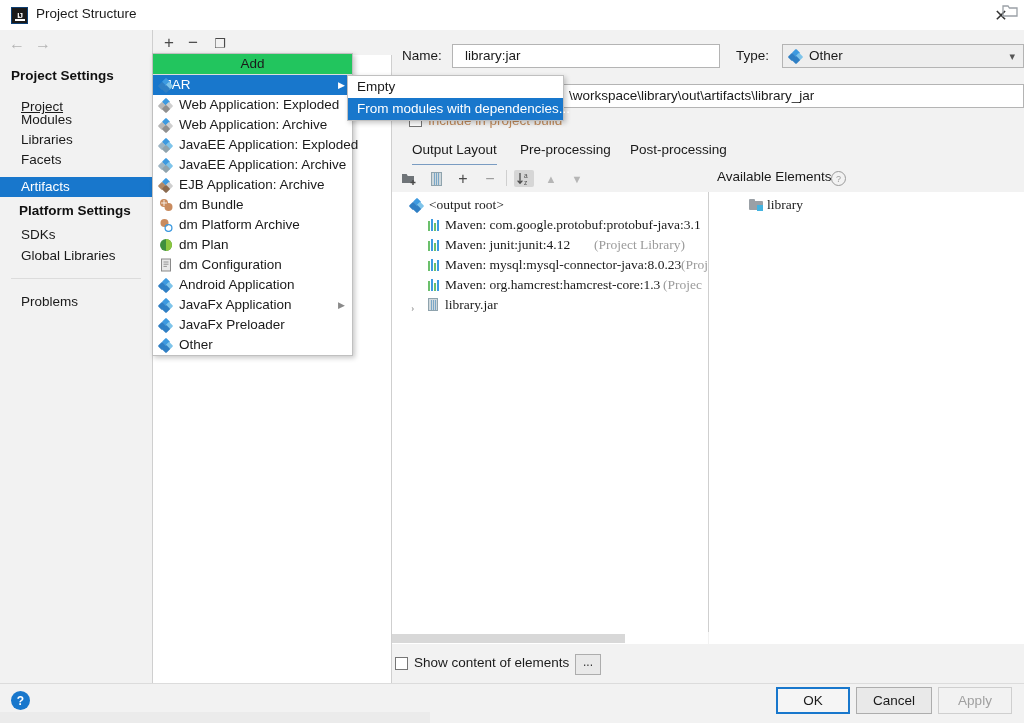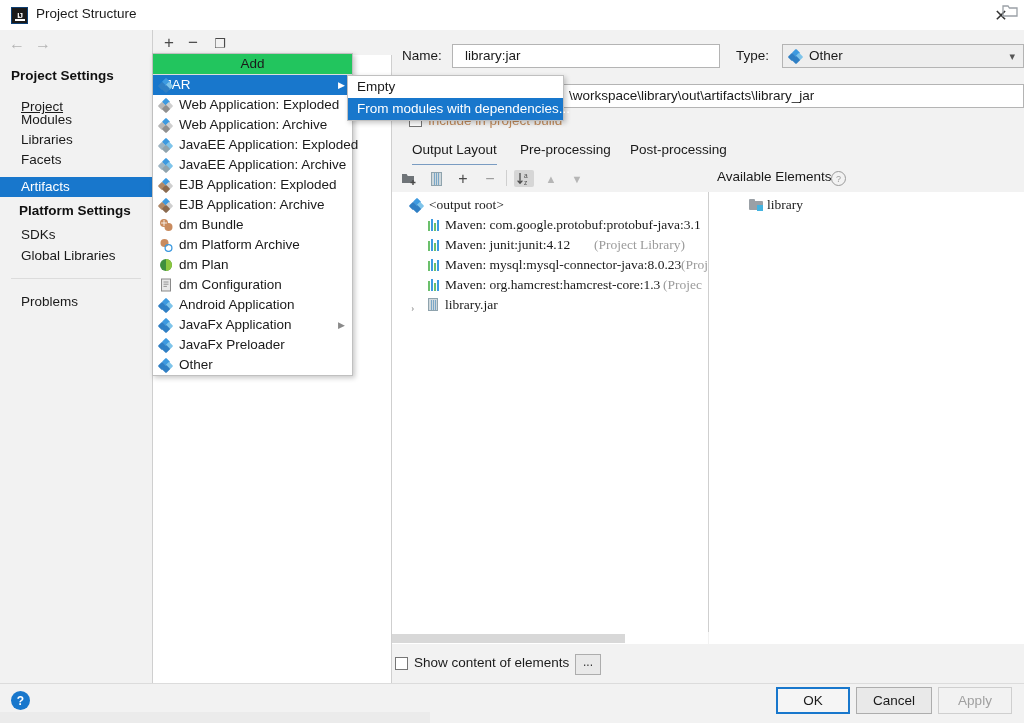--- a/index.html
+++ b/index.html
@@ -387,29 +387,20 @@
         </span>
       <span>JavaEE Application: Archive</span>
     </div>
     <div class="menu-item">
       <span class="mi-ico dia" style="top:4px;">
           <i class="t"></i>
           <i class="l" style="background:#b08968;"></i>
           <i class="r" style="background:#cfcfcf;"></i>
           <i class="b" style="background:#8a6a4f;"></i>
         </span>
-      <span>EJB Application: Exploded</span>
-    </div>
-    <div class="menu-item">
-      <span class="mi-ico dia" style="top:4px;">
-          <i class="t"></i>
-          <i class="l" style="background:#b08968;"></i>
-          <i class="r" style="background:#cfcfcf;"></i>
-          <i class="b" style="background:#8a6a4f;"></i>
-        </span>
       <span>EJB Application: Archive</span>
     </div>
 
     <div class="menu-item">
       <span class="mi-ico" style="top:3px;">
         <svg width="14" height="14" viewBox="0 0 14 14">
             <circle cx="5" cy="5" r="4" fill="#c98b5e"></circle>
             <circle cx="9.5" cy="9" r="4" fill="#c98b5e"></circle>
             <path d="M2 5h6M5 2v6" stroke="#fff" stroke-width="0.8"></path>
           </svg>

